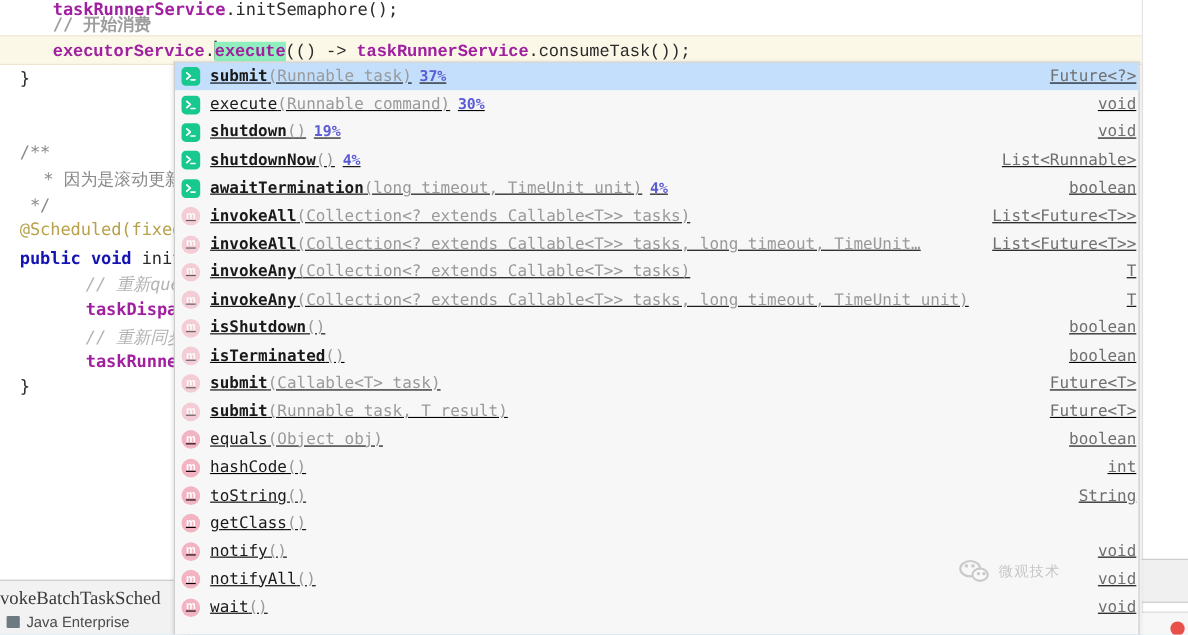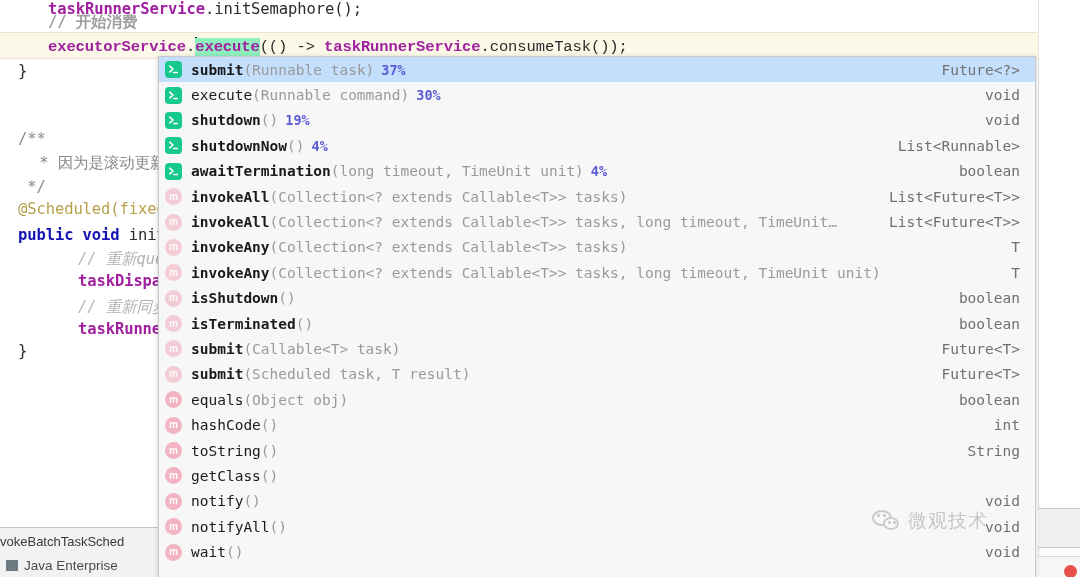--- a/index.html
+++ b/index.html
@@ -69,22 +69,22 @@
   .bottom-panel {
     position: absolute;
     left: 0; bottom: 0; width: 172px; height: 50px;
     background: #f2f2f2;
     border-top: 1px solid #c6c6c6;
     border-right: 1px solid #c6c6c6;
     overflow: hidden;
   }
   .bp-row1 {
     position: absolute; left: 0; top: 6px;
-    font-family: Liberation Sans, sans-serif;
-    font-size: 13px; color: #3a3a3a; white-space: nowrap;
+    font-family: Liberation Serif, serif;
+    font-size: 17px; color: #3a3a3a; white-space: nowrap;
   }
   .bp-row2 {
     position: absolute; left: 6px; top: 30px;
     display: flex; align-items: center; gap: 6px;
     font-family: "Liberation Sans", sans-serif;
     font-size: 13.5px; color: #4a4a4a; white-space: nowrap;
   }
   .bp-sq { width: 12px; height: 11px; background: #6e7a82; border-radius: 1px; display:inline-block;}
 
   
@@ -116,24 +116,25 @@
     border-bottom: none;
     box-shadow: 0 1px 5px rgba(0,0,0,0.18);
     overflow: hidden;
   }
   .row {
     position: relative;
     height: 25.4px;
     display: flex;
     align-items: center;
     padding-left: 6px;
-    padding-right: 15px;
+    padding-right: 2px;
     font-family: "DejaVu Sans Mono", "Liberation Mono", monospace;
     font-size: 14.5px;
     white-space: nowrap;
+    text-decoration: underline;
   }
   .row.selected { background: #c3dffc; }
   .row .icon {
     flex: 0 0 auto;
     width: 17px; height: 17px;
     margin-right: 9px;
     border-radius: 4px;
     display: flex; align-items: center; justify-content: center;
     font-family: "DejaVu Sans Mono", "Liberation Mono", monospace;
     font-size: 10px; font-weight: bold;
@@ -161,21 +162,21 @@
   
   .watermark {
     position: absolute;
     left: 872px; top: 508px;
     display: flex; align-items: center; gap: 6px;
     opacity: 0.30;
     pointer-events: none;
   }
   .wm-text {
     font-family: "Liberation Sans", sans-serif;
-    font-size: 19px; color: #555; letter-spacing: 1px;
+    font-size: 13px; color: #555; letter-spacing: 1px;
   }
   .wm-logo { width: 30px; height: 24px; position: relative; }
   .wm-logo .b1 {
     position: absolute; left: 0; top: 1px; width: 20px; height: 16px;
     border: 2px solid #666; border-radius: 50%;
   }
   .wm-logo .b2 {
     position: absolute; left: 11px; top: 8px; width: 16px; height: 13px;
     border: 2px solid #666; border-radius: 50%; background: #fff;
   }
@@ -347,21 +348,21 @@
           <span class="sig">
             <span class="mname">submit</span>
             <span class="params">(Callable&lt;T&gt; task)</span>
           </span>
           <span class="rettype">Future&lt;T&gt;</span>
         </div>
         <div class="row">
           <span class="icon cls faded">m</span>
           <span class="sig">
             <span class="mname">submit</span>
-            <span class="params">(Scheduled task, T result)</span>
+            <span class="params">(Runnable task, T result)</span>
           </span>
           <span class="rettype">Future&lt;T&gt;</span>
         </div>
         <div class="row">
           <span class="icon cls">m</span>
           <span class="sig">
             <span class="mname plain">equals</span>
             <span class="params">(Object obj)</span>
           </span>
           <span class="rettype">boolean</span>

